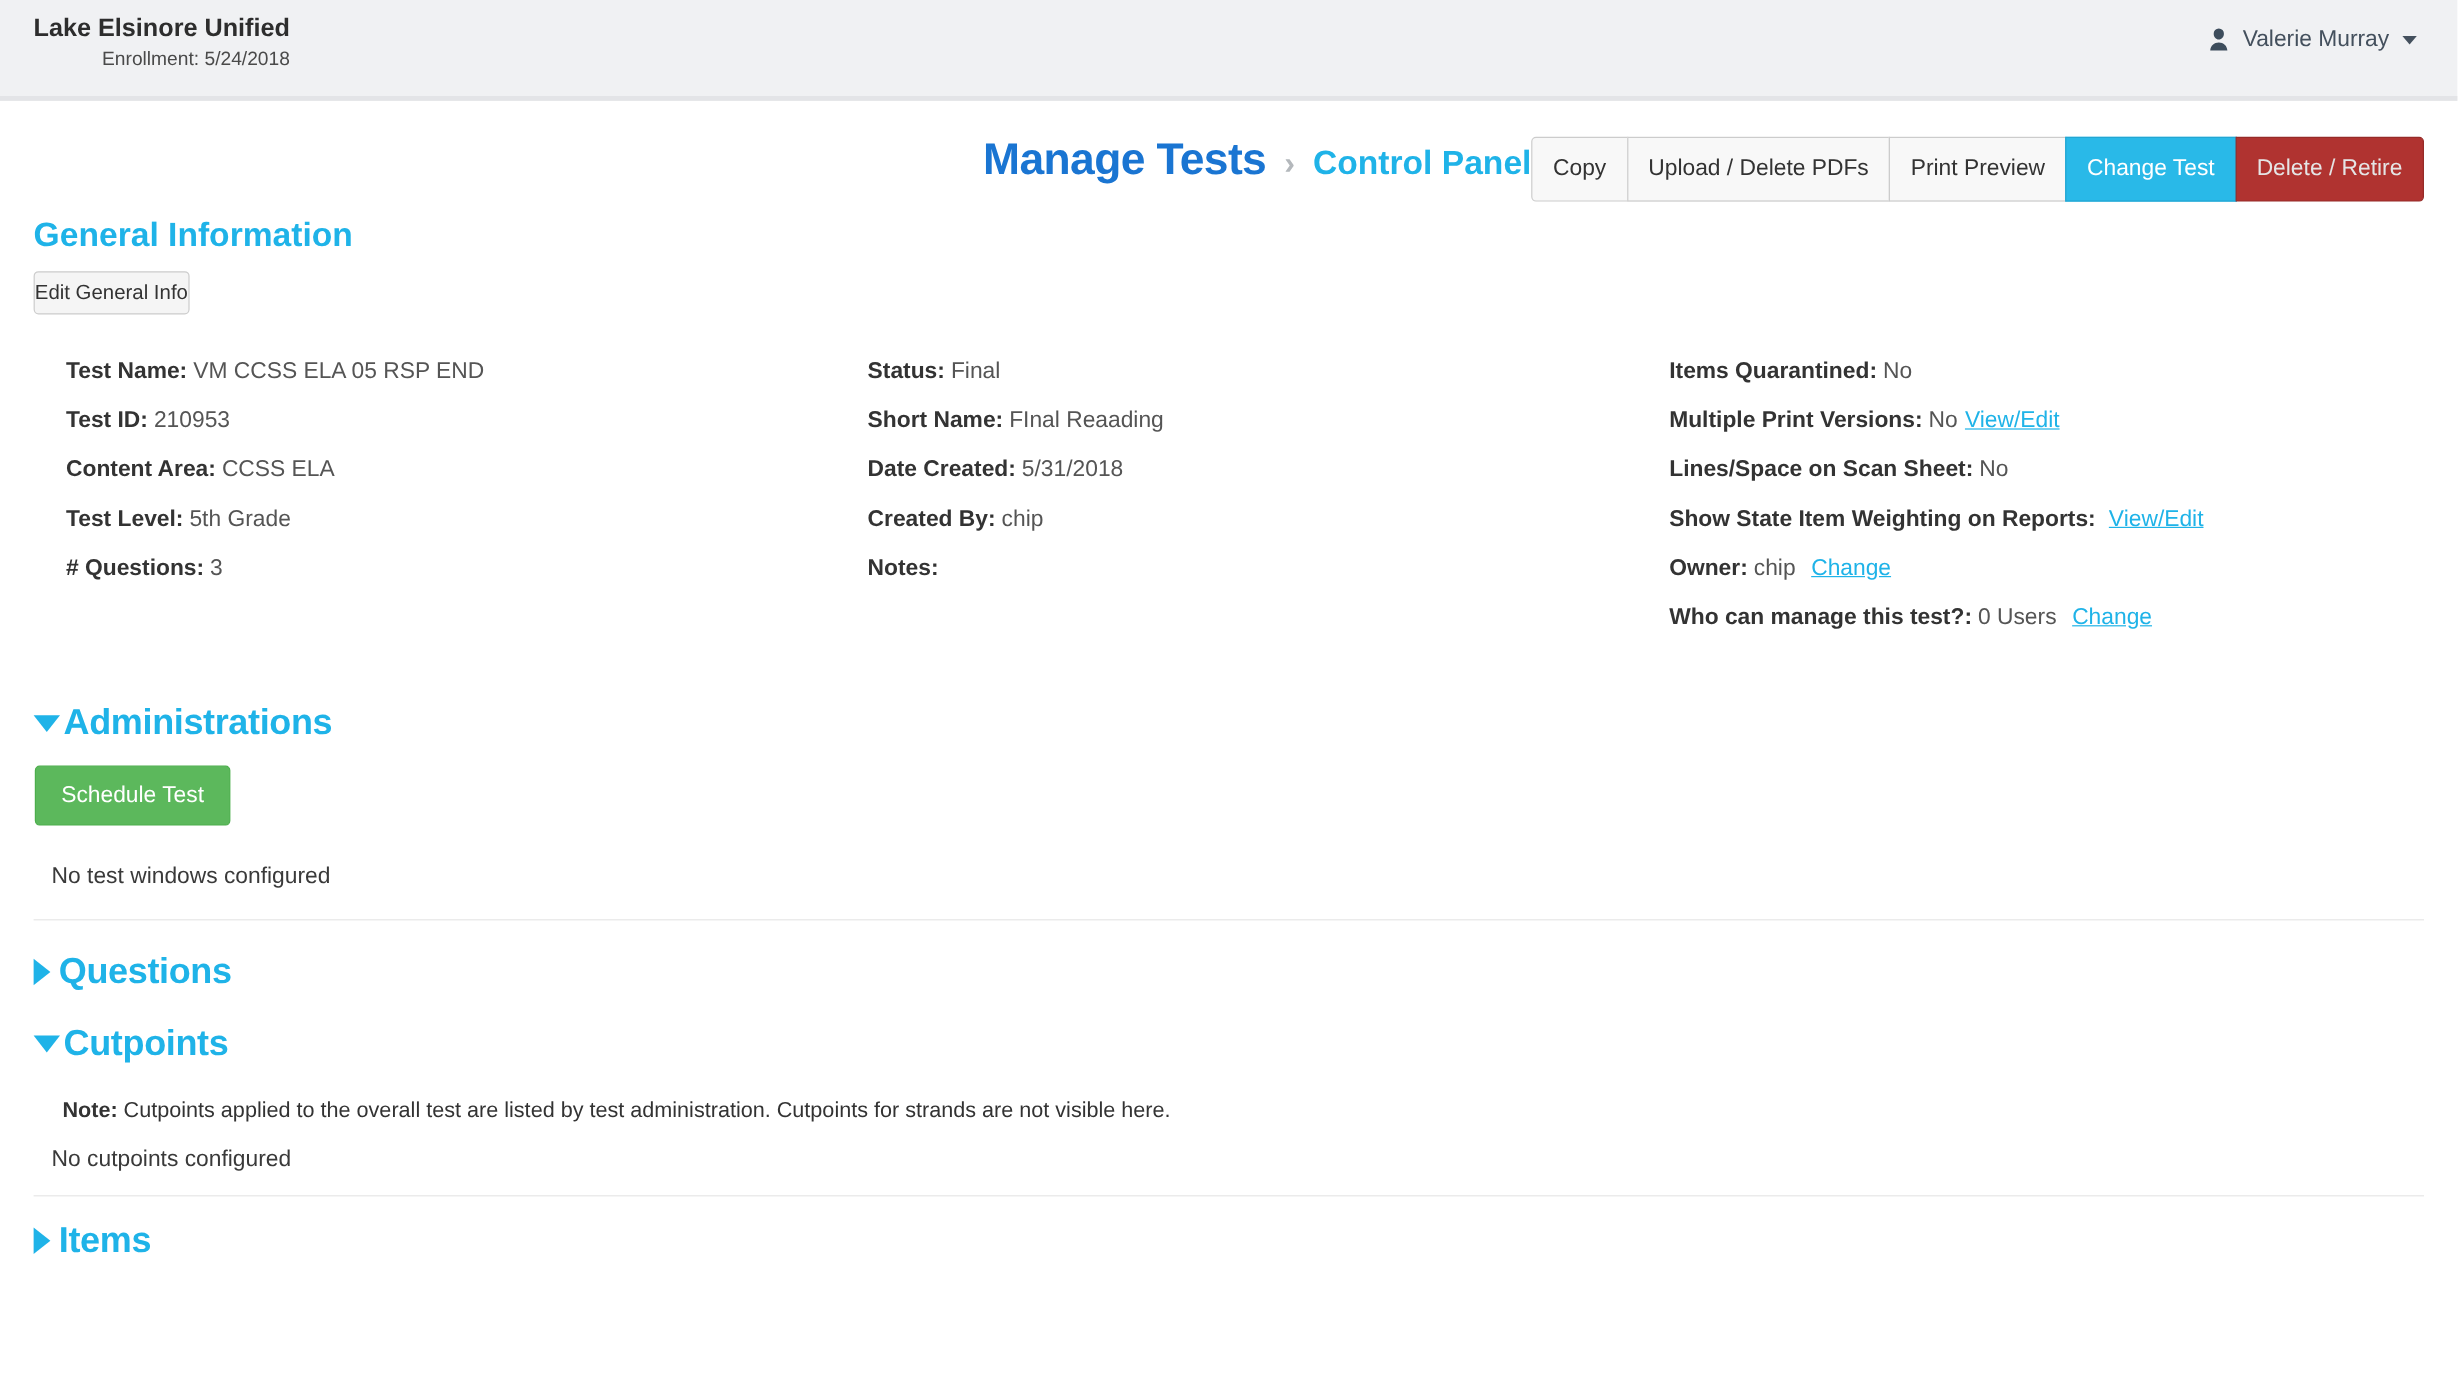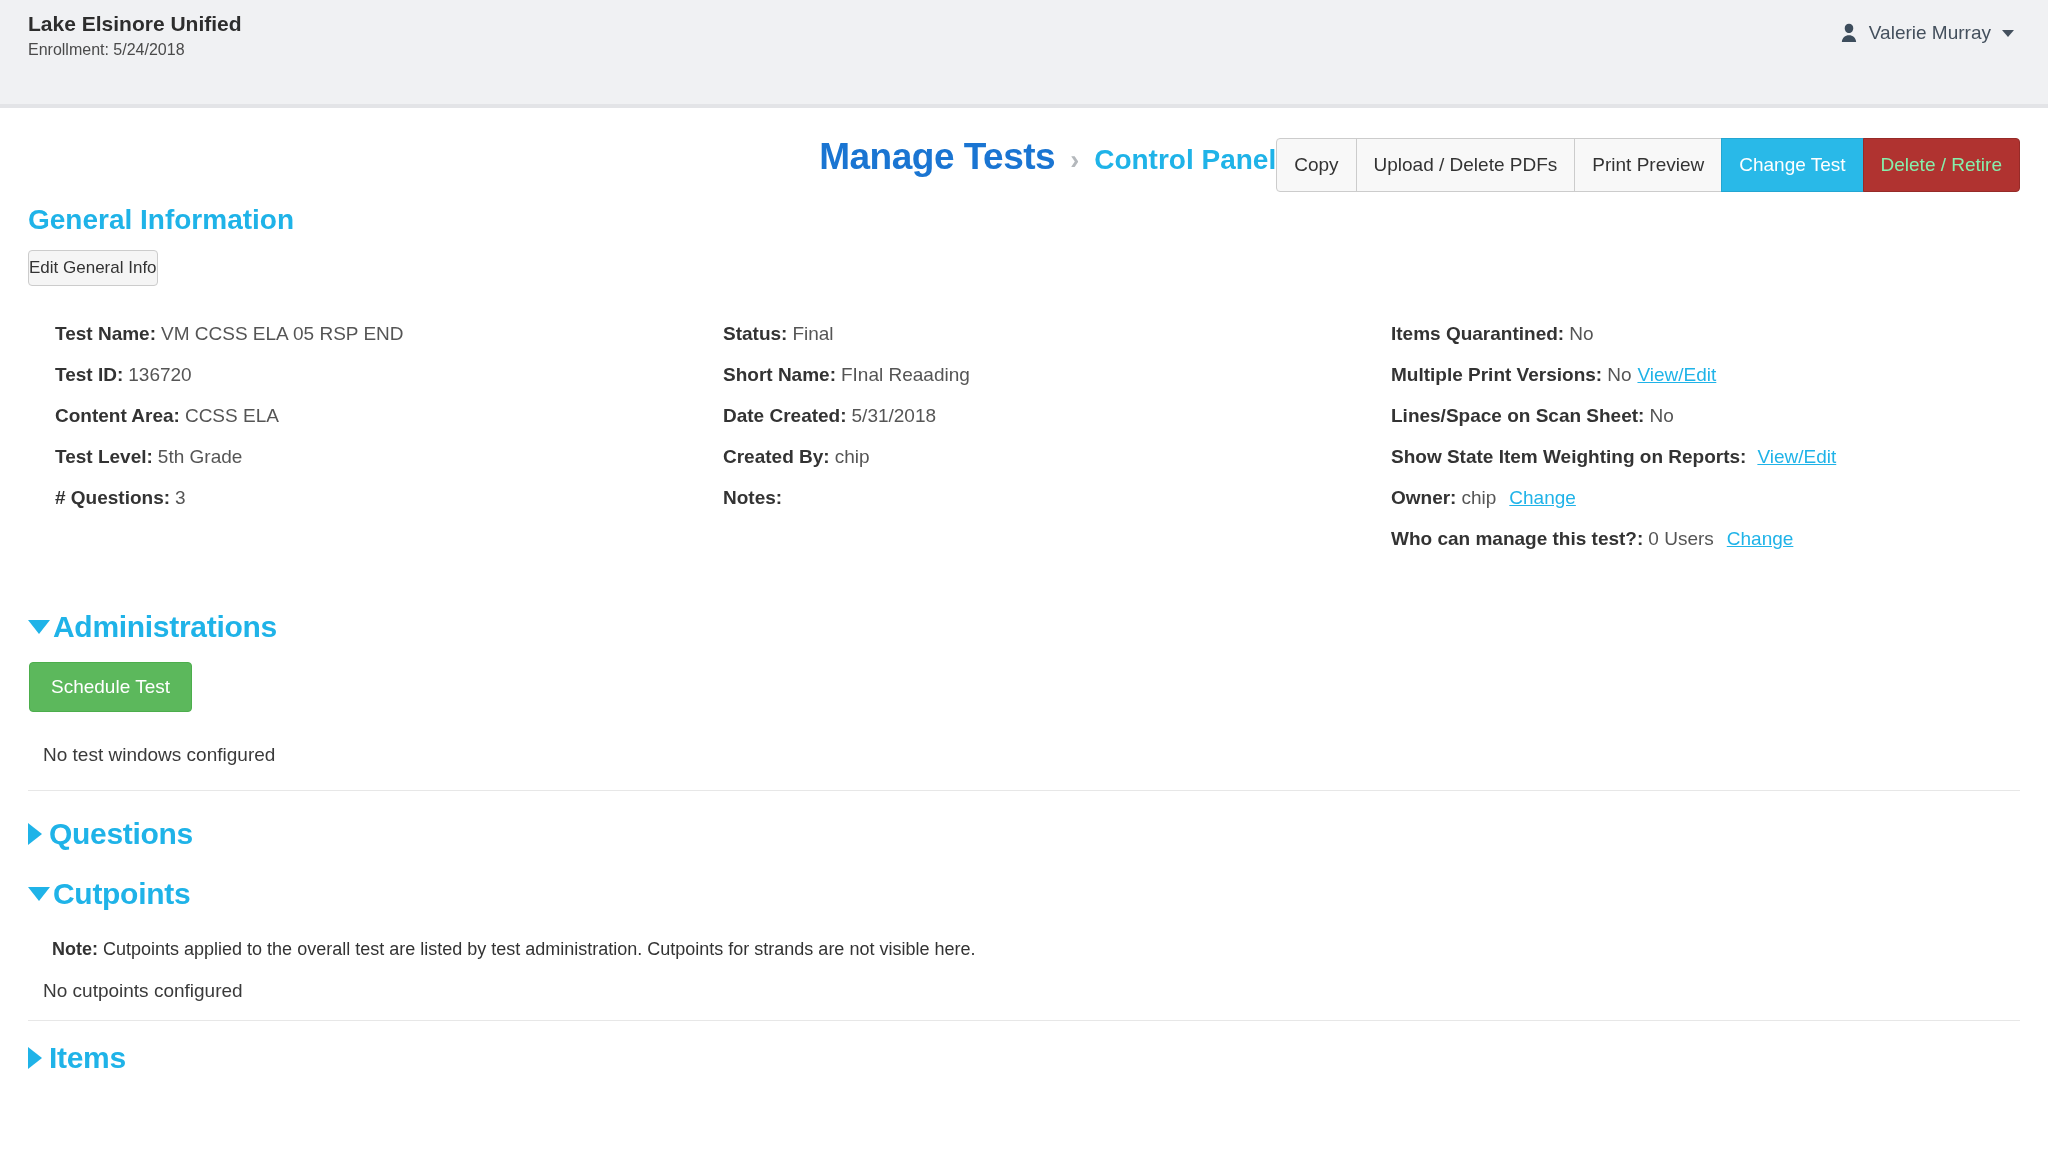--- a/index.html
+++ b/index.html
@@ -6,23 +6,24 @@
   html, body { margin:0; padding:0; }
   body {
     width:2048px; height:1149px; overflow:hidden;
     background:#ffffff;
     font-family:"Liberation Sans", sans-serif;
     color:#333;
   }
 
   
   .topbar {
-    height:108px; background:#f0f1f3; border-bottom:4px solid #e3e4e7;
+    height:84px; background:#f0f1f3; border-bottom:4px solid #e3e4e7;
     display:flex; justify-content:space-between; align-items:flex-start;
     padding:12px 34px 0 28px;
+    text-align:right;
   }
   .district { font-size:21px; font-weight:bold; color:#2d2d2d; }
   .enrollment { font-size:16px; color:#4a4a4a; margin-top:5px; }
   .user-area { display:flex; align-items:center; gap:9px; margin-top:10px;
     color:#44505d; font-size:19px; cursor:pointer; }
   .caret-dark { width:0; height:0; border-left:6px solid transparent;
     border-right:6px solid transparent; border-top:7px solid #44505d; margin-left:2px; }
 
   
   .content { padding:0 28px; }
@@ -33,21 +34,21 @@
   .crumb-sep { font-size:27px; color:#b4b8bc; font-weight:bold; }
   .crumb-current { font-size:28px; font-weight:bold; color:#1fb3e8; }
 
   .btn { font-family:inherit; font-size:19px; line-height:22px; padding:15px 17px;
     border:1px solid #ccc; background:#f8f8f8; color:#333; cursor:pointer; }
   .btn-group { display:inline-flex; margin-top:2px; }
   .btn-group .btn + .btn { margin-left:-1px; }
   .btn-group .btn:first-child { border-radius:4px 0 0 4px; }
   .btn-group .btn:last-child { border-radius:0 4px 4px 0; }
   .btn-info { background:#29b9e8; border-color:#23a6d2; color:#fff; }
-  .btn-danger { background:#b03330; border-color:#962b28; color:#86efac; }
+  .btn-danger { background:#b03330; border-color:#962b28; color:#e5e5e5; }
 
   .sub-heading { font-size:28px; font-weight:bold; color:#1fb3e8; margin:12px 0 0 0; }
   .btn-edit { font-size:17px; padding:6px 0; border-radius:4px; margin-top:14px; background:#f5f5f5; }
 
   .info-grid { display:flex; margin-top:34px; padding-left:27px; }
   .info-col { width:668px; flex-shrink:0; }
   .info-col:last-child { width:auto; flex:1; }
   .info-row { margin-bottom:14px; font-size:19px; line-height:27px; }
   .lbl { font-weight:bold; color:#333; margin-right:5px; }
   .val { color:#555; }
@@ -115,21 +116,21 @@
 
   <h2 class="sub-heading">General Information</h2>
   <button class="btn btn-edit">Edit General Info</button>
 
   <div class="info-grid">
     <div class="info-col">
       <div class="info-row">
         <span class="lbl">Test Name:</span><span class="val">VM CCSS ELA 05 RSP END</span>
       </div>
       <div class="info-row">
-        <span class="lbl">Test ID:</span><span class="val">136720</span>
+        <span class="lbl">Test ID:</span><span class="val">210953</span>
       </div>
       <div class="info-row">
         <span class="lbl">Content Area:</span><span class="val">CCSS ELA</span>
       </div>
       <div class="info-row">
         <span class="lbl">Test Level:</span><span class="val">5th Grade</span>
       </div>
       <div class="info-row">
         <span class="lbl"># Questions:</span><span class="val">3</span>
       </div>

